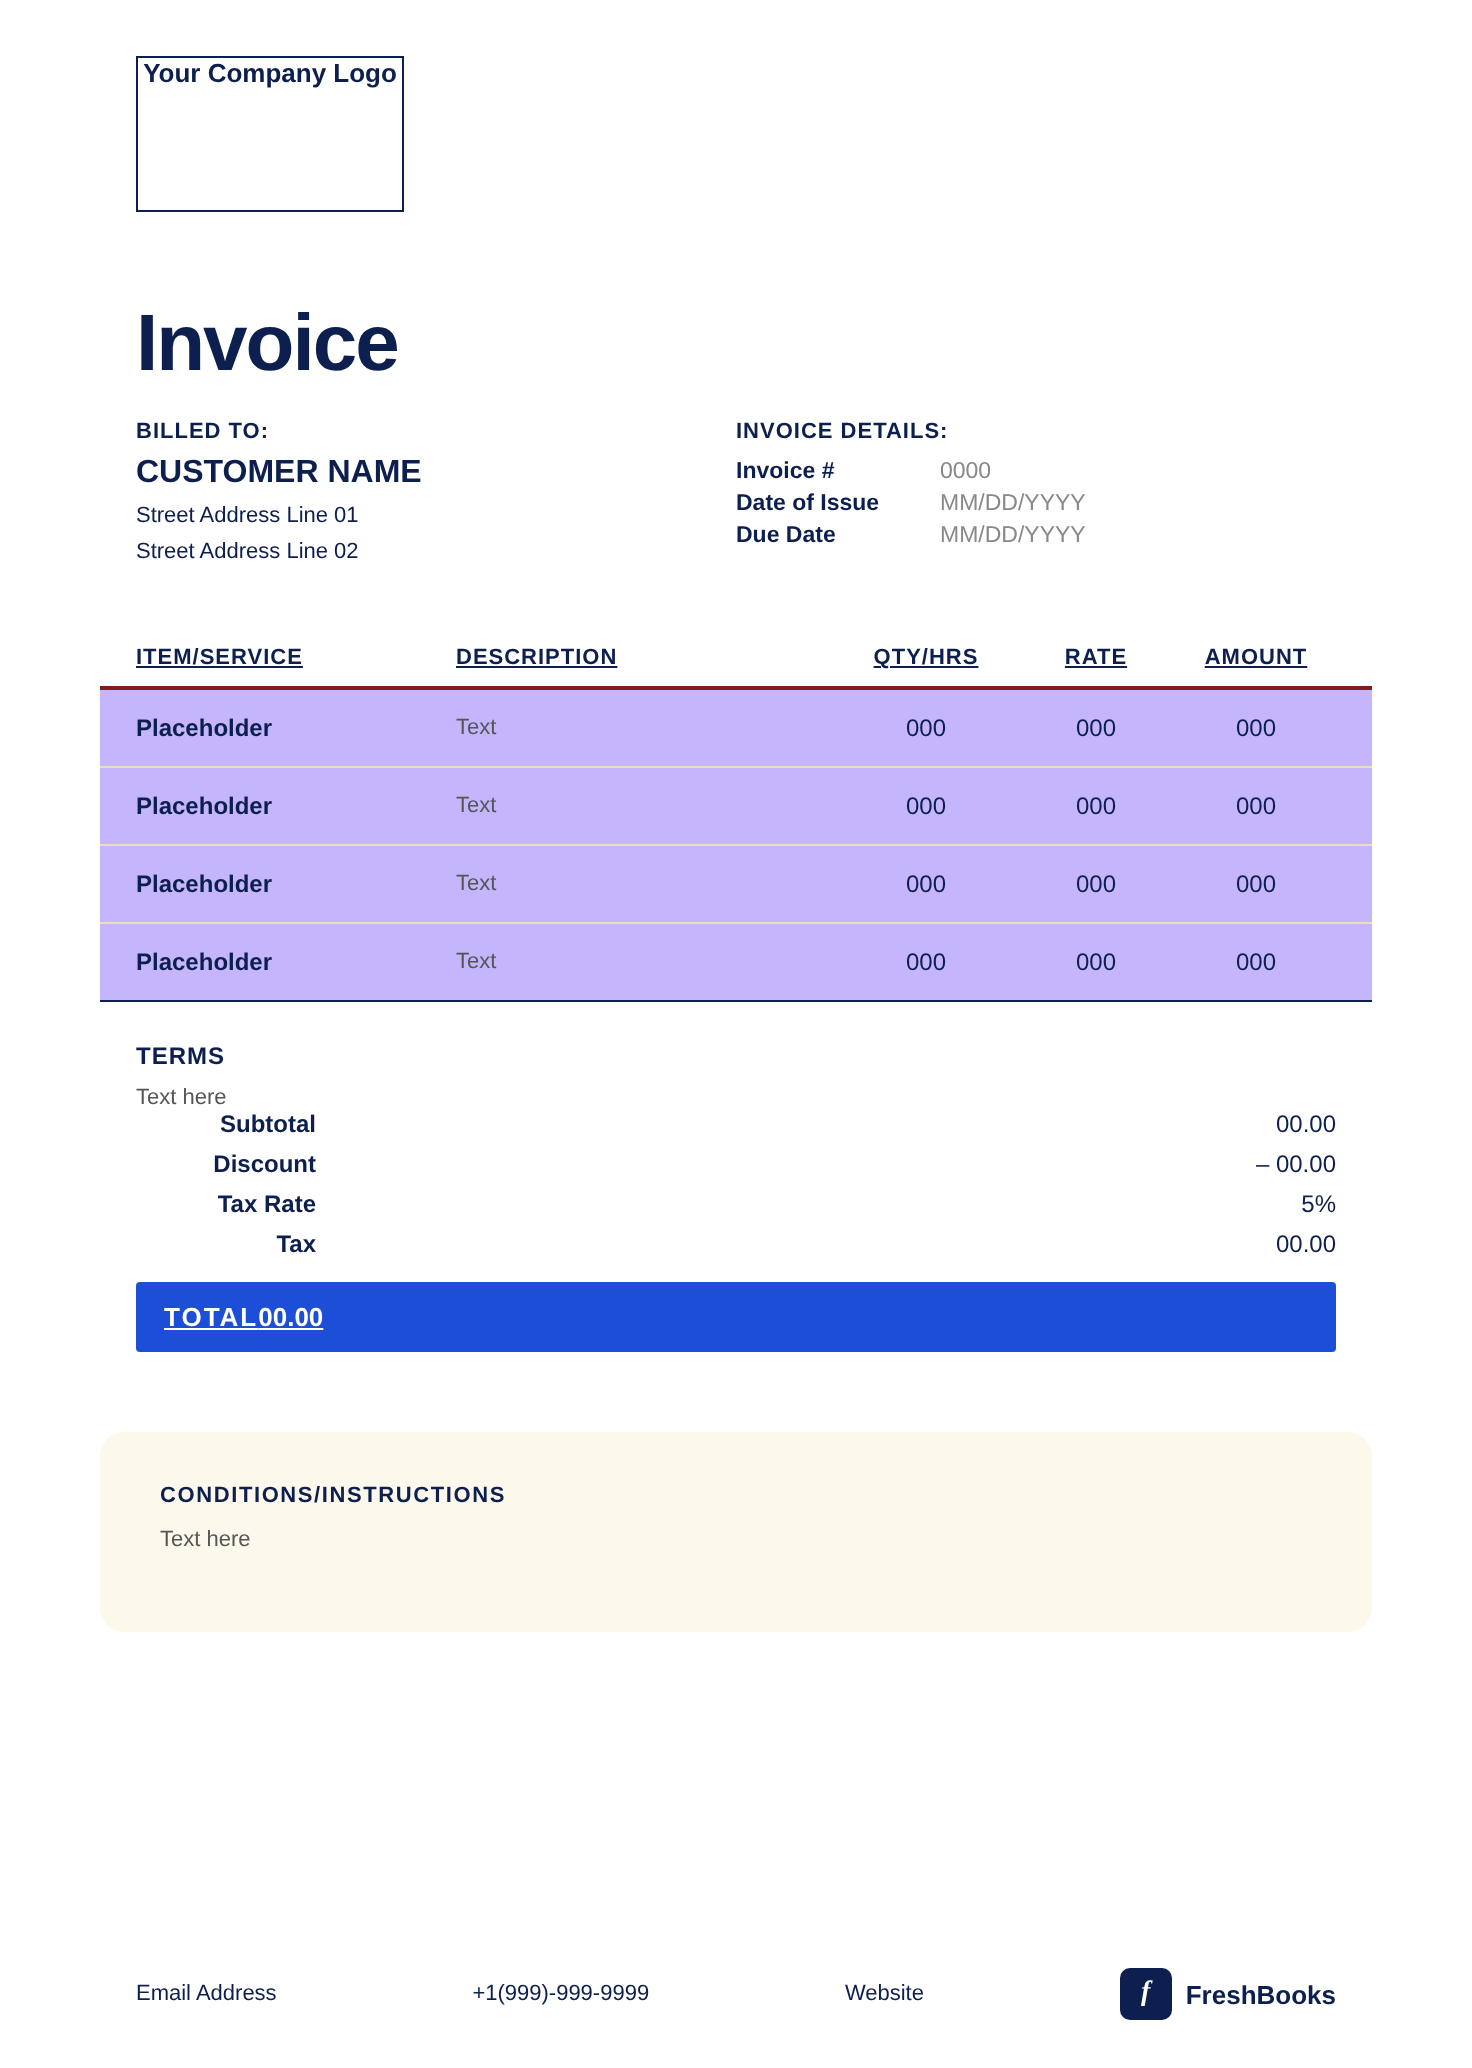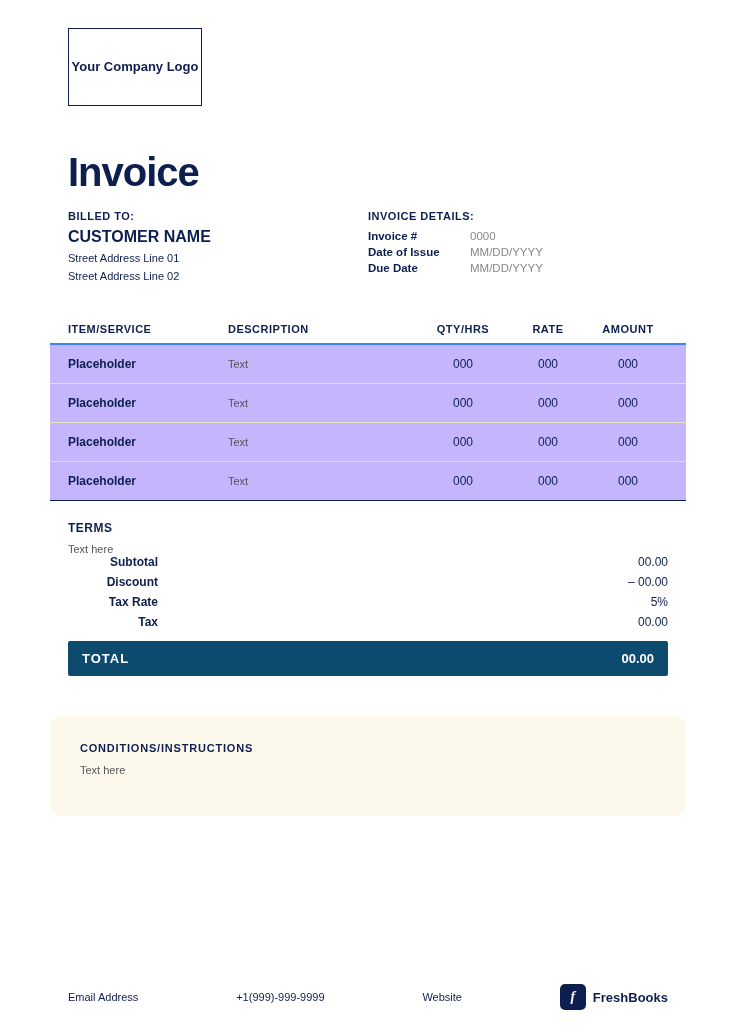--- a/index.html
+++ b/index.html
@@ -22,21 +22,20 @@
 
     
     .header {
       padding: 28px 68px 0 68px;
     }
     .logo-box {
       border: 1.5px solid #0d1f4e;
       width: 134px;
       height: 78px;
       display: flex;
-      align-items: center;
       justify-content: center;
       text-align: center;
       font-size: 13px;
       font-weight: bold;
       color: #0d1f4e;
       line-height: 1.3;
     }
 
     
     .invoice-title {
@@ -113,21 +112,22 @@
 
     
     .table-section {
       margin: 30px 0 0 0;
       padding: 0 50px;
     }
     .table-header {
       display: grid;
       grid-template-columns: 160px 1fr 90px 80px 80px;
       padding: 8px 18px;
-      border-bottom: 2px solid #3b82f6;
+      border-bottom: 2px solid #7f1d1d;
+      text-decoration: underline;
     }
     .table-header span {
       font-size: 11px;
       font-weight: bold;
       color: #0d1f4e;
       text-transform: uppercase;
       letter-spacing: 0.5px;
     }
     .table-header span:nth-child(3),
     .table-header span:nth-child(4),
@@ -205,27 +205,28 @@
       min-width: 90px;
     }
     .total-row .t-value {
       font-size: 12px;
       color: #0d1f4e;
       min-width: 70px;
       text-align: right;
     }
     .total-final {
       display: flex;
-      justify-content: space-between;
-      align-items: center;
-      background: #0c4a6e;
+      justify-content: flex-start;
+      align-items: center;
+      background: #1d4ed8;
       color: #fff;
       padding: 10px 14px;
       margin-top: 6px;
       border-radius: 2px;
+      text-decoration: underline;
     }
     .total-final .t-label {
       font-size: 13px;
       font-weight: bold;
       letter-spacing: 1px;
       color: #fff;
     }
     .total-final .t-value {
       font-size: 13px;
       font-weight: bold;

